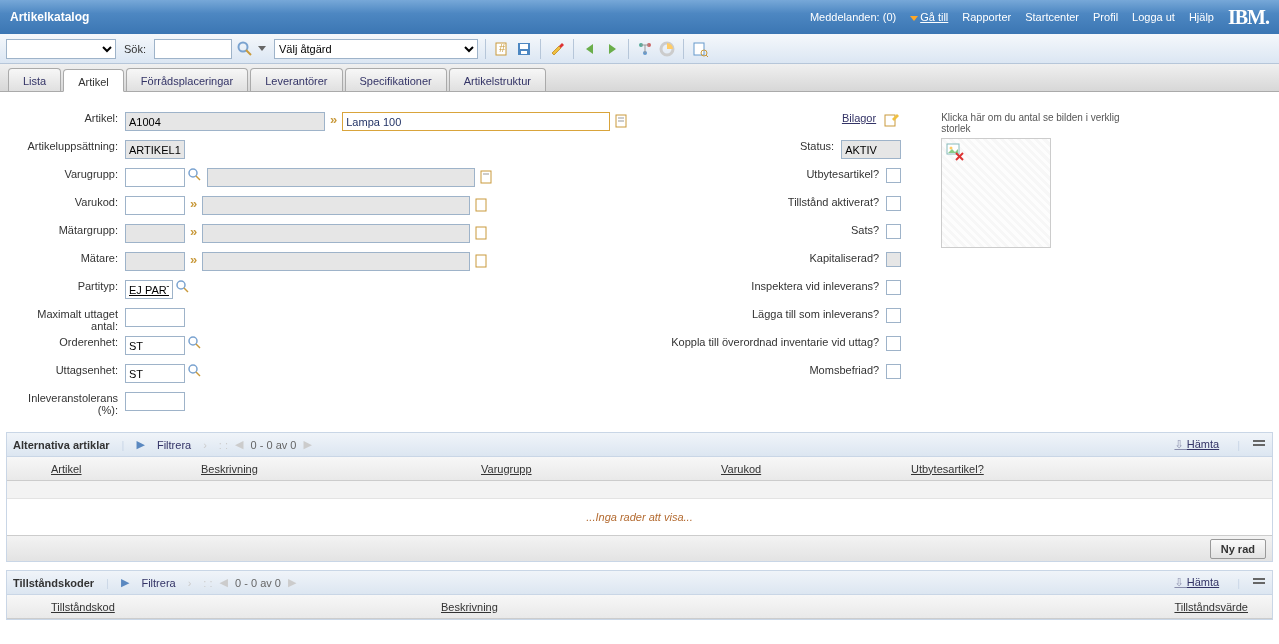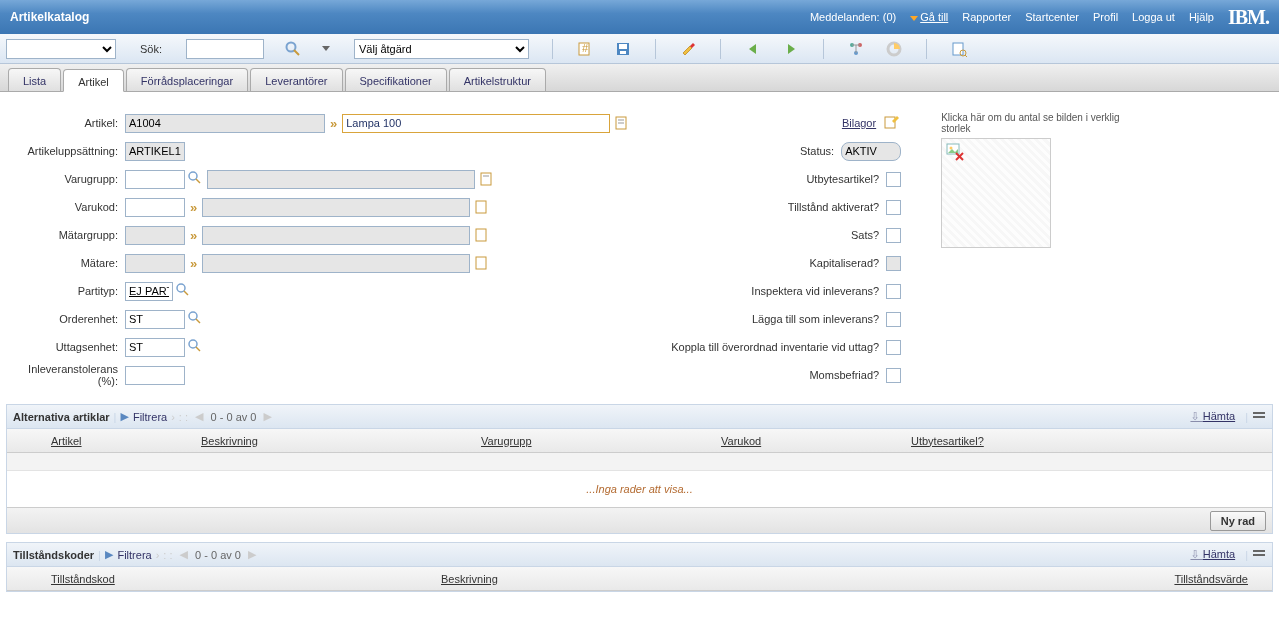--- a/index.html
+++ b/index.html
@@ -2,44 +2,44 @@
 <html><head>
 <meta charset="utf-8">
 <style>
 *{box-sizing:border-box;margin:0;padding:0;font-family:Arial,Helvetica,sans-serif;font-size:11px}
 body{background:#fff}
 .hdr{background:linear-gradient(#77a8d8,#4d87c2 40%,#3b76b3);height:34px;color:#fff;display:flex;align-items:center;padding:0 10px;position:relative}
 .hdr-title{font-weight:bold;font-size:12px}
 .hdr-right{position:absolute;right:10px;display:flex;gap:14px;align-items:center}
 .hdr-right a{color:#fff;text-decoration:none;cursor:pointer}
 .ibm{font-family:"Times New Roman",serif;font-weight:bold;font-size:20px;letter-spacing:-1px;color:#fff}
-.tbar{background:linear-gradient(#f5f8fb,#dbe6f3);height:30px;border-bottom:1px solid #b6c6d9;display:flex;align-items:center;padding:0 6px;gap:20px}
+.tbar{background:linear-gradient(#f5f8fb,#dbe6f3);height:30px;border-bottom:1px solid #b6c6d9;display:flex;align-items:center;padding:0 6px;gap:4px}
 .sel{height:20px;border:1px solid #9eb3c9;background:#fff}
 .inp{height:20px;border:1px solid #9eb3c9;padding:0 3px;background:#fff}
 .lbl{font-size:11px;color:#333;margin:0 4px}
 .ticon{width:18px;height:18px;display:inline-flex;align-items:center;justify-content:center;cursor:pointer;border-radius:2px}
 .tsep{width:1px;height:20px;background:#b6c6d9;margin:0 3px}
 .tabs{background:linear-gradient(#f0f0f0,#d7d7d7);height:28px;border-bottom:1px solid #aaa;display:flex;padding-left:8px}
 .tab{padding:6px 14px;border:1px solid #aaa;border-bottom:none;background:linear-gradient(#f7f7f7,#e0e0e0);border-radius:4px 4px 0 0;margin-right:2px;margin-top:4px;cursor:pointer;color:#336}
 .tab.active{background:#fff;border-bottom:1px solid #fff;position:relative;top:1px;color:#333}
 .content{padding:20px 10px 10px 10px;display:flex;gap:40px}
 .col{display:flex;flex-direction:column;gap:6px}
-.row{display:flex;align-items:center;gap:3px;height:22px}
+.row{display:flex;gap:3px;height:22px}
 .flbl{width:112px;text-align:right;color:#333;padding-right:4px}
 .finp{height:19px;border:1px solid #9eb3c9;padding:0 3px;background:#fff}
 .ro{background:#e6e6e6}
 .chev{color:#c99a3c;font-weight:bold;font-size:13px;padding:0 2px;cursor:pointer}
 .mag{width:16px;height:16px;display:inline-block;cursor:pointer}
 .lnk{color:#336;text-decoration:underline;cursor:pointer}
 .chk{width:15px;height:15px;border:1px solid #9eb3c9;background:#fff}
 .chk.dis{background:#e6e6e6}
 .imgbox{border:1px solid #ccc;width:110px;height:110px;background:repeating-linear-gradient(45deg,#fdfdfd,#fdfdfd 3px,#f7f7f7 3px,#f7f7f7 6px);position:relative}
 .imgbox-icon{position:absolute;top:4px;left:4px}
 .sect{margin:8px 6px;border:1px solid #c9d6e6}
-.sect-hd{background:linear-gradient(#f0f4f9,#dce6f1);height:24px;display:flex;align-items:center;padding:0 6px;gap:4px;border-bottom:1px solid #c9d6e6}
+.sect-hd{background:linear-gradient(#f0f4f9,#dce6f1);height:24px;display:flex;align-items:center;padding:0 6px;gap:12px;border-bottom:1px solid #c9d6e6}
 .sect-title{font-weight:bold;color:#333}
 .filter-btn{color:#336;cursor:pointer}
 .play{color:#5a88c0}
 .cols{background:linear-gradient(#f7f7f7,#e9e9e9);height:24px;display:flex;align-items:center;border-bottom:1px solid #ccc}
 .col-hd{padding:0 14px;text-decoration:underline;color:#333;cursor:pointer}
 .empty{text-align:center;color:#b36a30;font-style:italic;padding:12px;font-size:11px}
 .sect-ft{background:linear-gradient(#f3f3f3,#e3e3e3);height:26px;display:flex;justify-content:flex-end;align-items:center;padding:0 6px;border-top:1px solid #ccc}
 .btn{background:linear-gradient(#fafafa,#e2e2e2);border:1px solid #999;border-radius:2px;padding:3px 10px;cursor:pointer;font-weight:bold;color:#333}
 .arrow-down{display:inline-block;width:0;height:0;border-left:4px solid transparent;border-right:4px solid transparent;border-top:5px solid #666}
 .hdr-arrow{display:inline-block;width:0;height:0;border-left:4px solid transparent;border-right:4px solid transparent;border-top:5px solid #ffa726;margin-right:2px}
@@ -71,21 +71,21 @@
   <select class="sel" style="width:110px"></select>
   <span class="lbl">Sök:</span>
   <input class="inp" style="width: 78px;">
   <span class="ticon">
     <svg width="16" height="16">
         <circle cx="6" cy="6" r="4.5" fill="none" stroke="#7aa3d0" stroke-width="2"></circle>
         <line x1="9" y1="9" x2="14" y2="14" stroke="#c99a3c" stroke-width="2"></line>
       </svg>
   </span>
   <span class="arrow-down"></span>
-  <select class="sel" style="width:175px;margin-left:4px"><option>Välj åtgärd</option></select>
+  <select class="sel" style="width:204px;margin-left:4px"><option>Välj åtgärd</option></select>
   <span class="tsep"></span>
   <span class="ticon">
       <svg width="16" height="16">
         <rect x="2" y="2" width="10" height="12" fill="#fff" stroke="#c99a3c"></rect>
         <text x="5" y="11" font-size="9" fill="#c99a3c">#</text>
       </svg>
     </span>
   <span class="ticon">
       <svg width="16" height="16">
         <rect x="2" y="2" width="12" height="12" fill="#4d87c2"></rect>
@@ -220,20 +220,24 @@
       <span class="flbl">Partityp:</span>
       <input class="finp" style="width: 48px; text-decoration: underline;" value="EJ PARTI">
       <span class="mag">
           <svg width="14" height="14">
             <circle cx="5" cy="5" r="4" fill="none" stroke="#7aa3d0" stroke-width="1.5"></circle>
             <line x1="8" y1="8" x2="12" y2="12" stroke="#c99a3c" stroke-width="1.5"></line>
           </svg>
         </span>
     </div>
     <div class="row">
+      <span class="flbl">Maximalt uttaget antal:</span>
+      <input class="finp" style="width: 60px;">
+    </div>
+    <div class="row">
       <span class="flbl">Orderenhet:</span>
       <input class="finp" style="width: 60px;" value="ST">
       <span class="mag">
           <svg width="14" height="14">
             <circle cx="5" cy="5" r="4" fill="none" stroke="#7aa3d0" stroke-width="1.5"></circle>
             <line x1="8" y1="8" x2="12" y2="12" stroke="#c99a3c" stroke-width="1.5"></line>
           </svg>
         </span>
     </div>
     <div class="row">
@@ -257,21 +261,21 @@
       <span class="lnk">Bilagor</span>
       <span class="ticon" style="margin-left:4px">
           <svg width="16" height="16">
             <rect x="1" y="2" width="10" height="11" fill="#fff" stroke="#c99a3c"></rect>
             <path d="M10 8 L15 3 L13 1 L8 6 Z" fill="#f0c040"></path>
           </svg>
         </span>
     </div>
     <div class="row">
       <span class="flbl" style="width:auto">Status:</span>
-      <input class="finp ro" style="width: 60px; border-radius: 8px;" value="AKTIV">
+      <input class="finp ro" style="width: 60px;" value="AKTIV">
     </div>
     <div class="row">
         <span class="flbl" style="width:auto">Utbytesartikel?</span>
         <span class="chk"></span>
       </div>
     <div class="row">
         <span class="flbl" style="width:auto">Tillstånd aktiverat?</span>
         <span class="chk"></span>
       </div>
     <div class="row">

